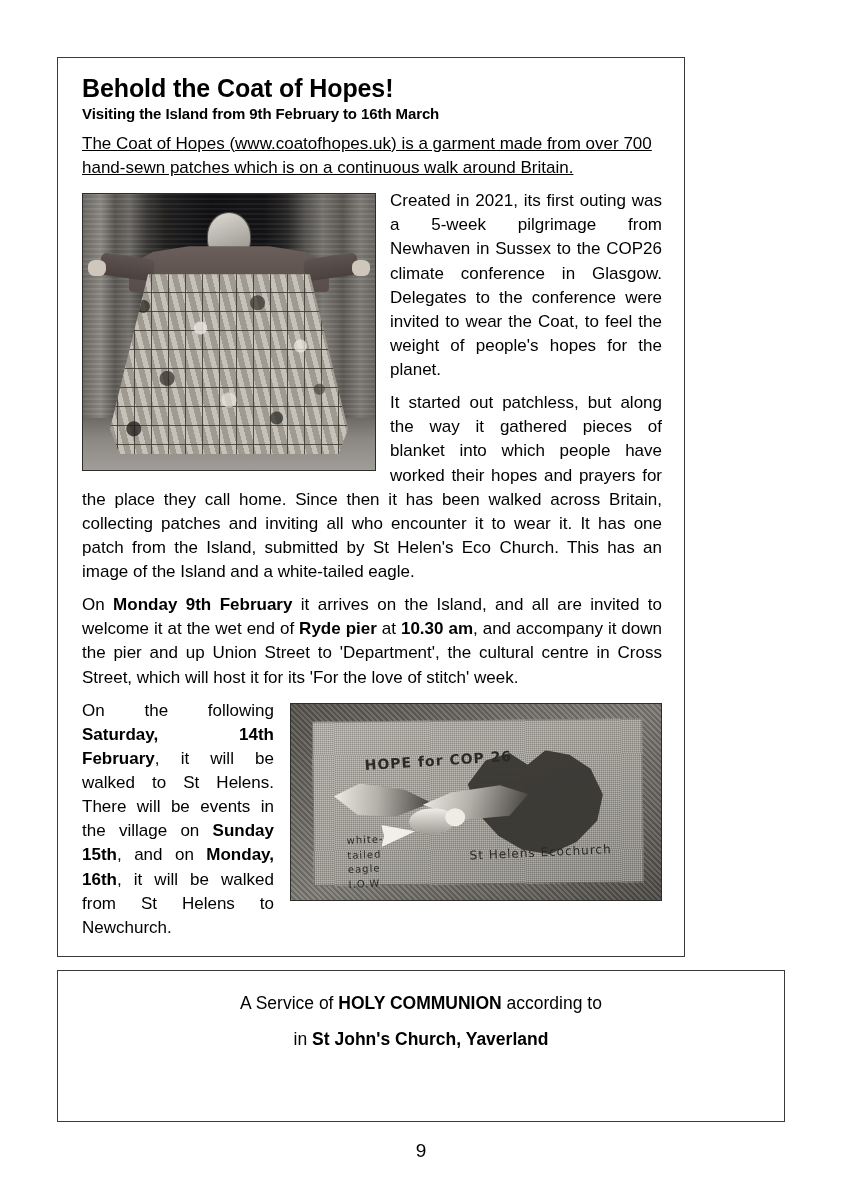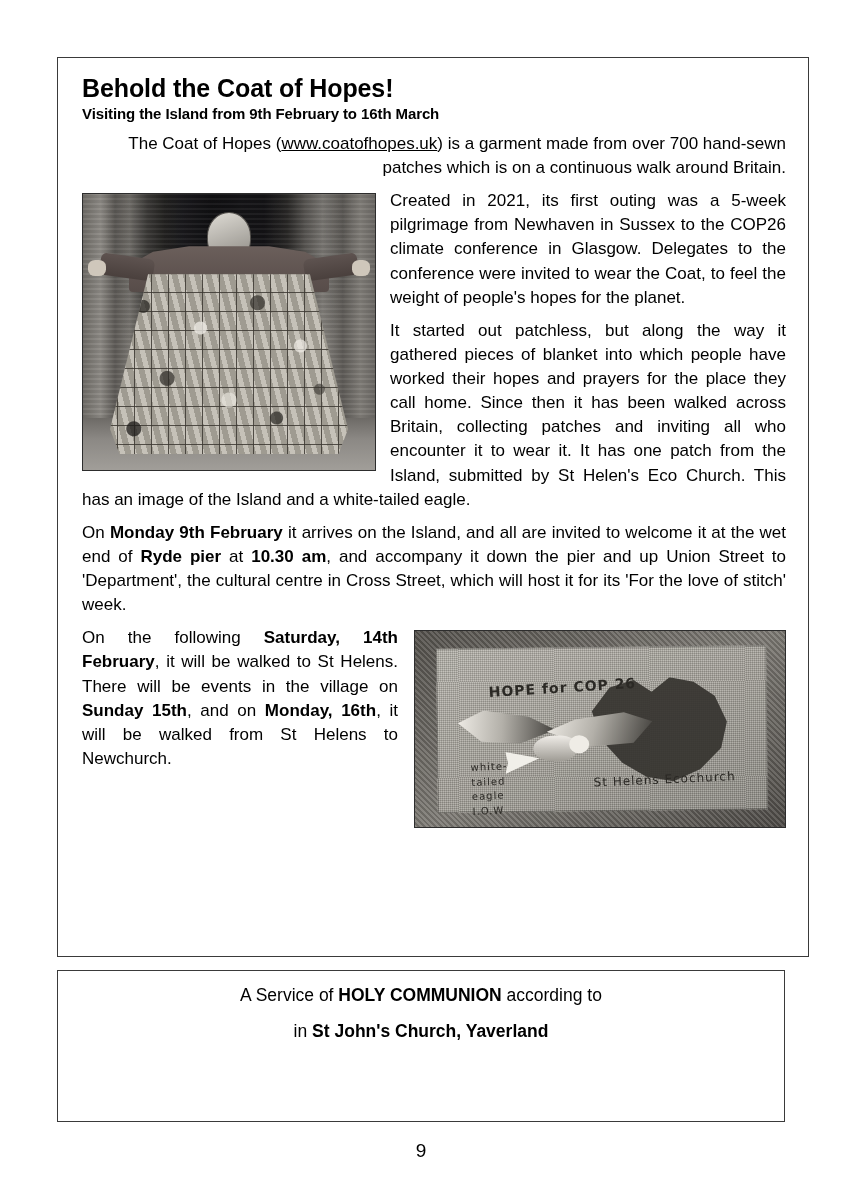--- a/index.html
+++ b/index.html
@@ -21,21 +21,21 @@
     left: 0; top: 0;
     width: 842px;
     height: 1191px;
   }
 
   
   .article-box {
     position: absolute;
     left: 57px;
     top: 57px;
-    width: 752px;
+    width: 628px;
     height: 900px;
     border: 1.5px solid #3a3a3a;
     box-sizing: border-box;
     padding: 14px 22px 0 24px;
   }
 
   .headline {
     font-size: 25px;
     font-weight: bold;
     line-height: 1.14;
@@ -51,21 +51,21 @@
   }
 
   p {
     margin: 0 0 9px 0;
     font-size: 17px;
     line-height: 1.42;
     text-align: justify;
   }
   p.lastline-natural { text-align: justify; text-align-last: left; }
 
-  .intro { text-align: right; }
+  .intro { text-align: left; text-decoration: underline; }
 
   a.inline-link, .inline-link {
     color: #000;
     text-decoration: underline;
   }
   .bold { font-weight: bold; }
   .email {
     font-weight: bold;
     text-decoration: underline;
   }
@@ -285,21 +285,21 @@
 
   
   .service-box {
     position: absolute;
     left: 57px;
     top: 970px;
     width: 728px;
     height: 152px;
     border: 1.5px solid #3a3a3a;
     box-sizing: border-box;
-    padding: 12px 20px;
+    padding: 20px 20px;
     text-align: center;
   }
   .service-line {
     font-size: 17.5px;
     line-height: 1.45;
     text-align: center;
     margin: 0;
   }
   .service-gap { height: 11px; }
   .service-line.italic { font-style: italic; }

